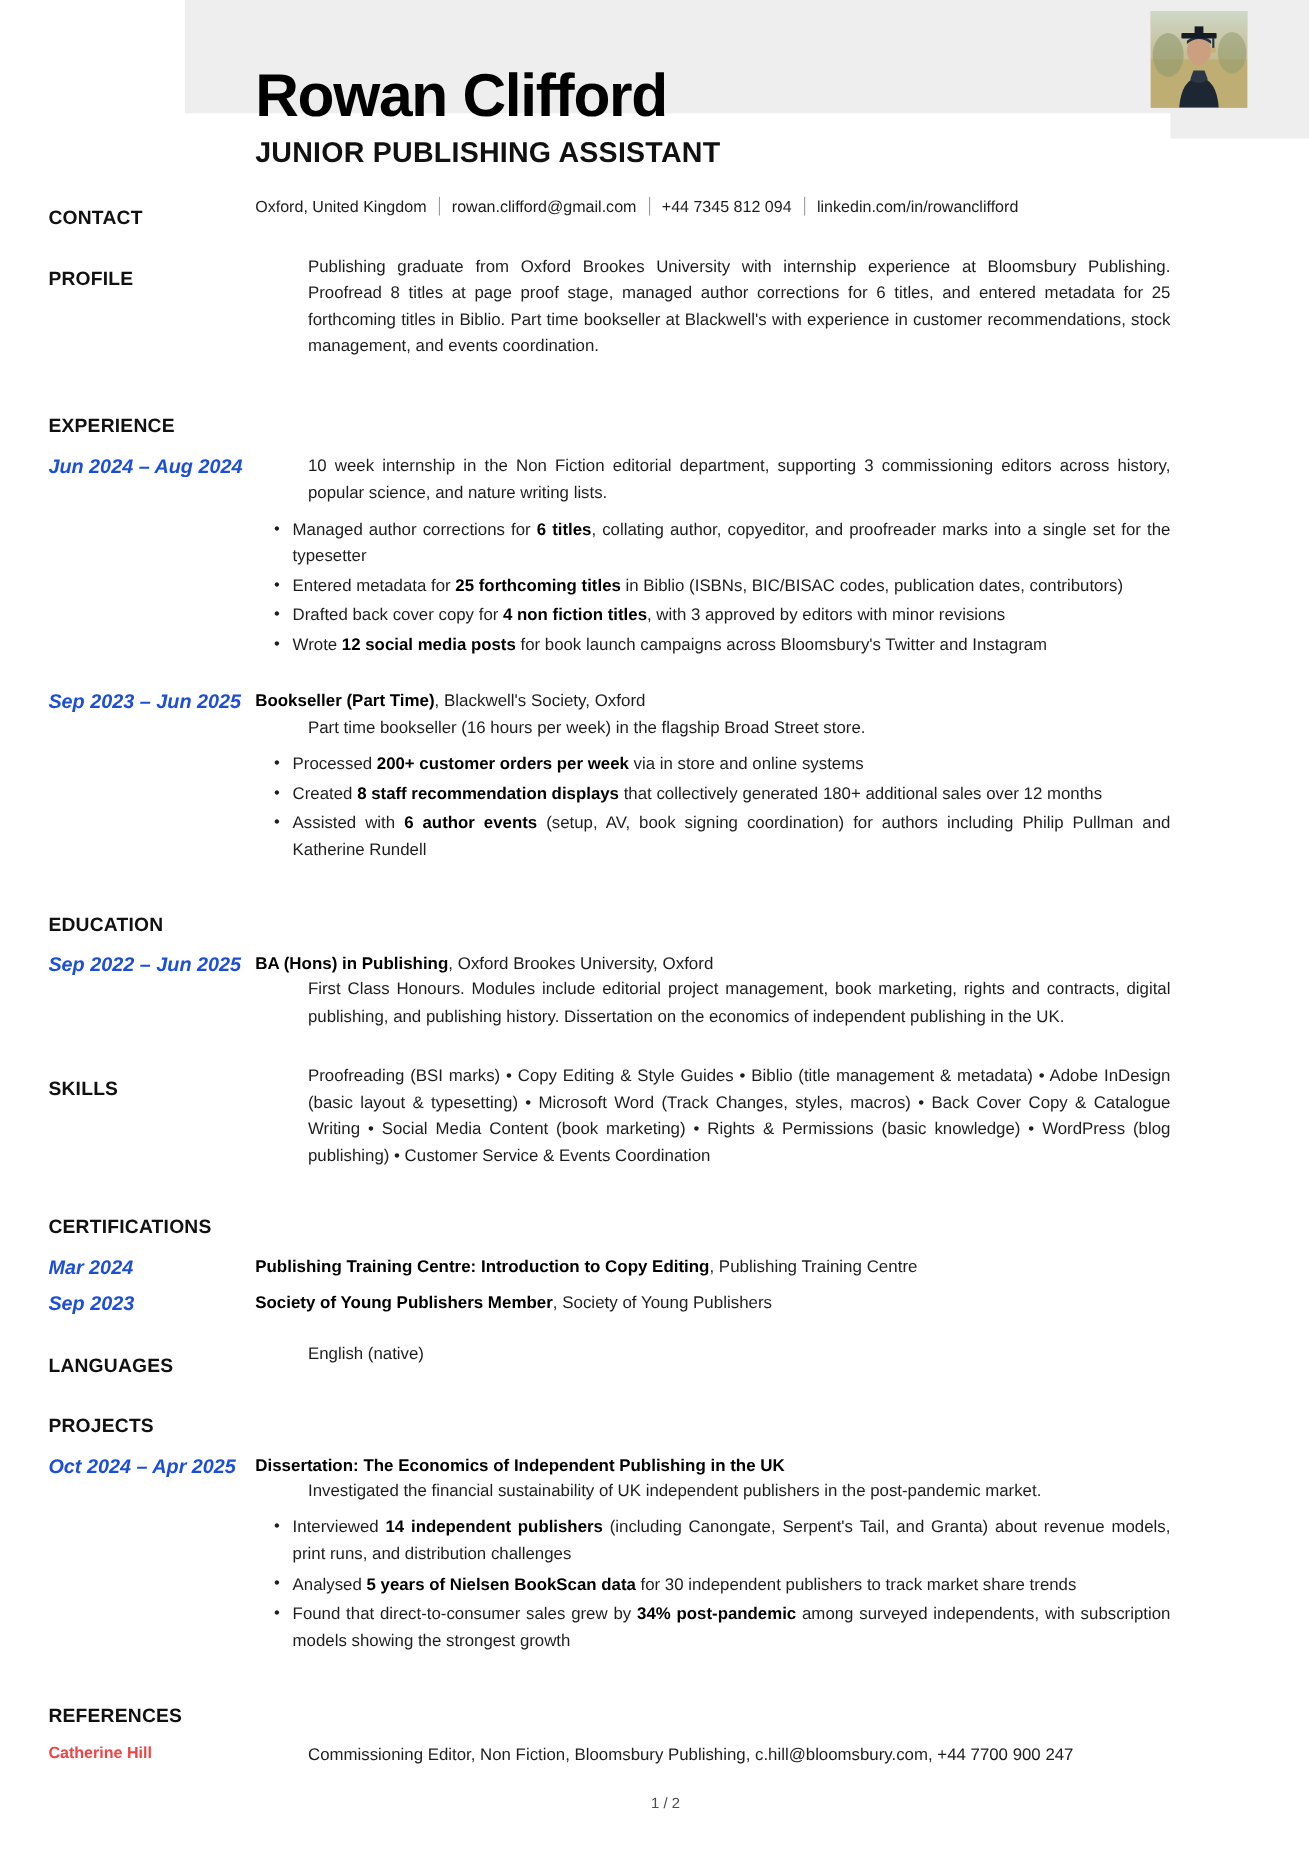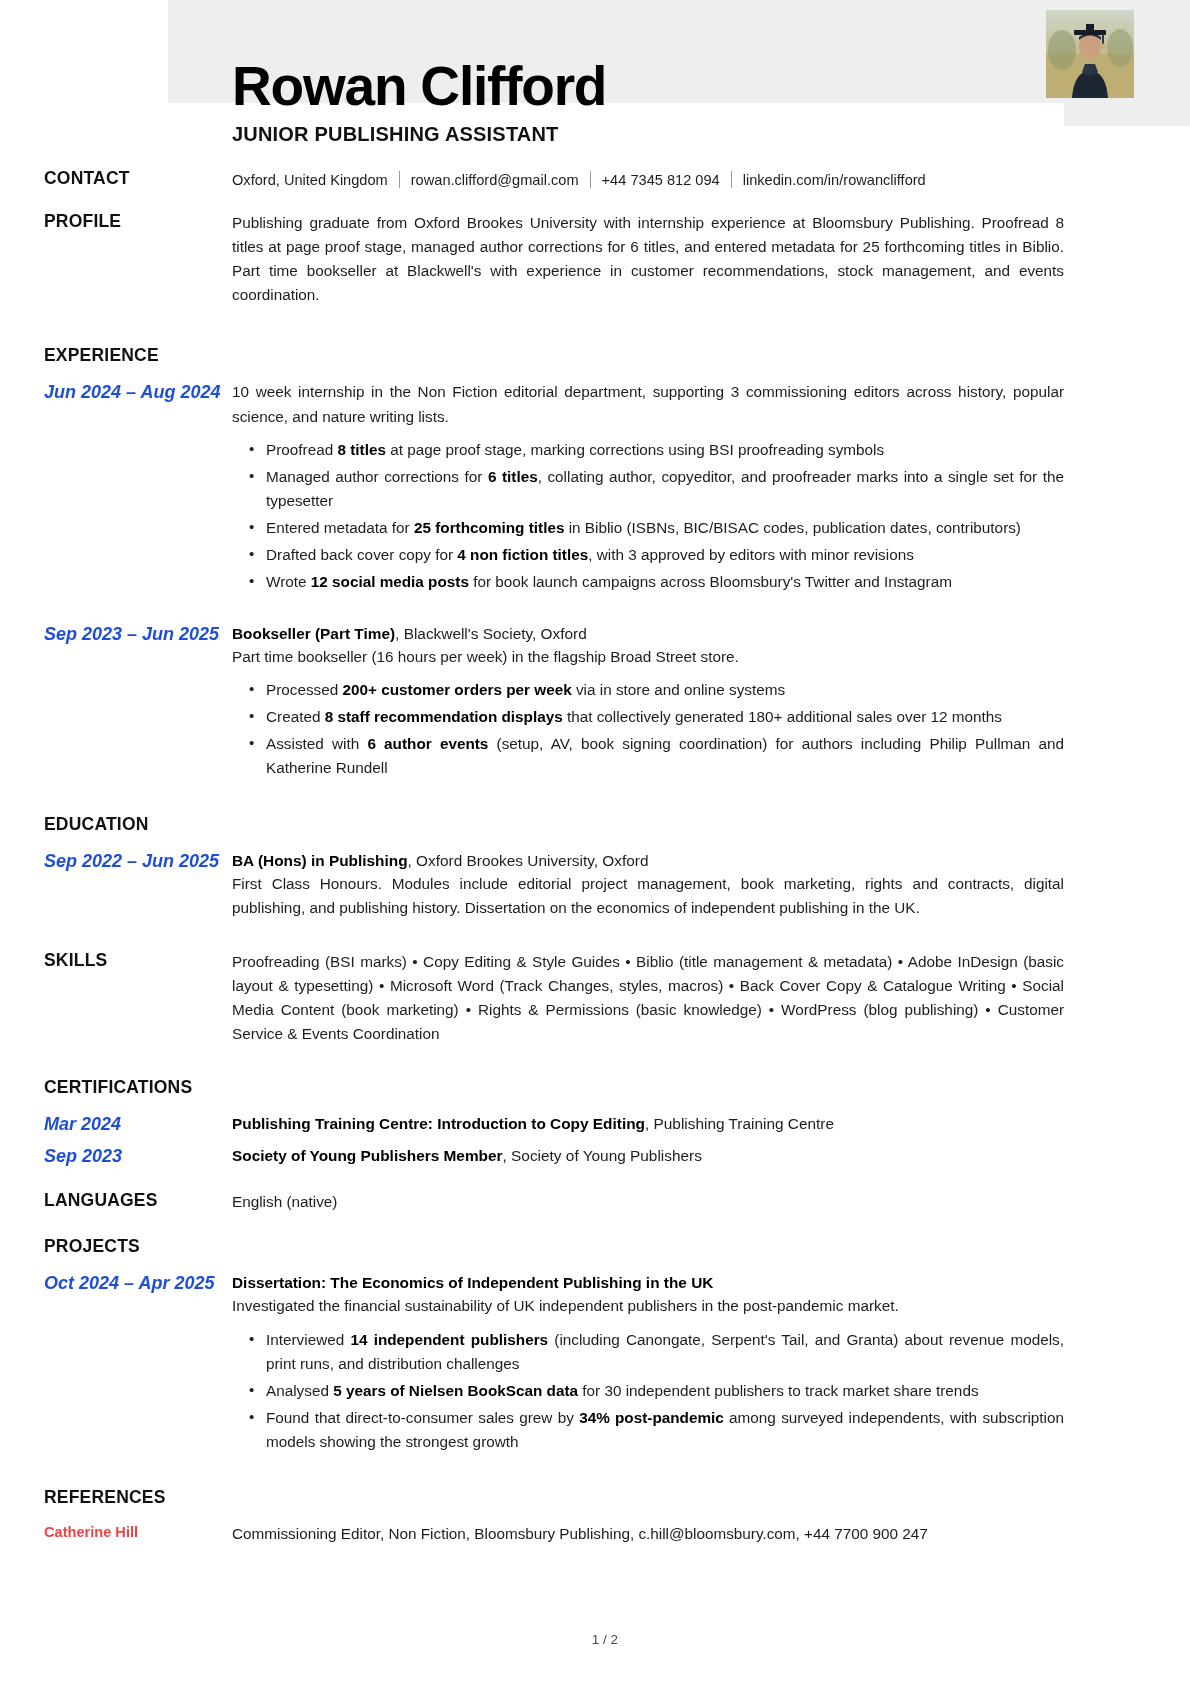--- a/index.html
+++ b/index.html
@@ -50,21 +50,21 @@
   }
   .name {
     font-size: 55px;
     font-weight: 700;
     letter-spacing: -1.2px;
     line-height: 1.05;
     color: #000000;
     margin: 0;
   }
   .job-title {
-    font-size: 20px;
+    font-size: 26px;
     font-weight: 700;
     letter-spacing: 0.2px;
     color: #111111;
     margin: 7px 0 0 0;
   }
   .photo {
     position: absolute;
     right: -70px;
     top: 10px;
     width: 88px;
@@ -88,34 +88,36 @@
   .col-body {
     flex: 1 1 auto;
     min-width: 0;
   }
   .section-head {
     font-size: 17.5px;
     font-weight: 700;
     letter-spacing: 0.2px;
     color: #111111;
     text-transform: uppercase;
+    margin-top: 12px;
   }
   .date {
     font-size: 18px;
     font-style: italic;
     color: #1d4ed8;
     line-height: 1.35;
     white-space: nowrap;
     font-weight: bold;
   }
   .body-text {
     font-size: 15.3px;
     line-height: 1.58;
     color: #1d1d1d;
     text-align: justify;
+    margin-left: 48px;
   }
   .body-text.nojust { text-align: left; }
 
   .contact-line {
     font-size: 14.6px;
     color: #1d1d1d;
     display: flex;
     flex-wrap: wrap;
     align-items: baseline;
   }
@@ -260,21 +262,20 @@
     <div class="gap-s"></div>
 
     <div id="experience-entries">
         <div class="row">
           <div class="col-label">
             <div class="date">Jun 2024 – Aug 2024</div>
           </div>
           <div class="col-body">
             <div class="body-text">10 week internship in the Non Fiction editorial department, supporting 3 commissioning editors across history, popular science, and nature writing lists.</div>
             <ul class="bullets">
-              <li><span>Proofread </span><b>8 titles</b><span> at page proof stage, marking corrections using BSI proofreading symbols</span></li>
               <li><span>Managed author corrections for </span><b>6 titles</b><span>, collating author, copyeditor, and proofreader marks into a single set for the typesetter</span></li>
               <li><span>Entered metadata for </span><b>25 forthcoming titles</b><span> in Biblio (ISBNs, BIC/BISAC codes, publication dates, contributors)</span></li>
               <li><span>Drafted back cover copy for </span><b>4 non fiction titles</b><span>, with 3 approved by editors with minor revisions</span></li>
               <li><span>Wrote </span><b>12 social media posts</b><span> for book launch campaigns across Bloomsbury's Twitter and Instagram</span></li>
             </ul>
           </div>
         </div>
         <div style="height: 24px;"></div>
         <div class="row">
           <div class="col-label">

